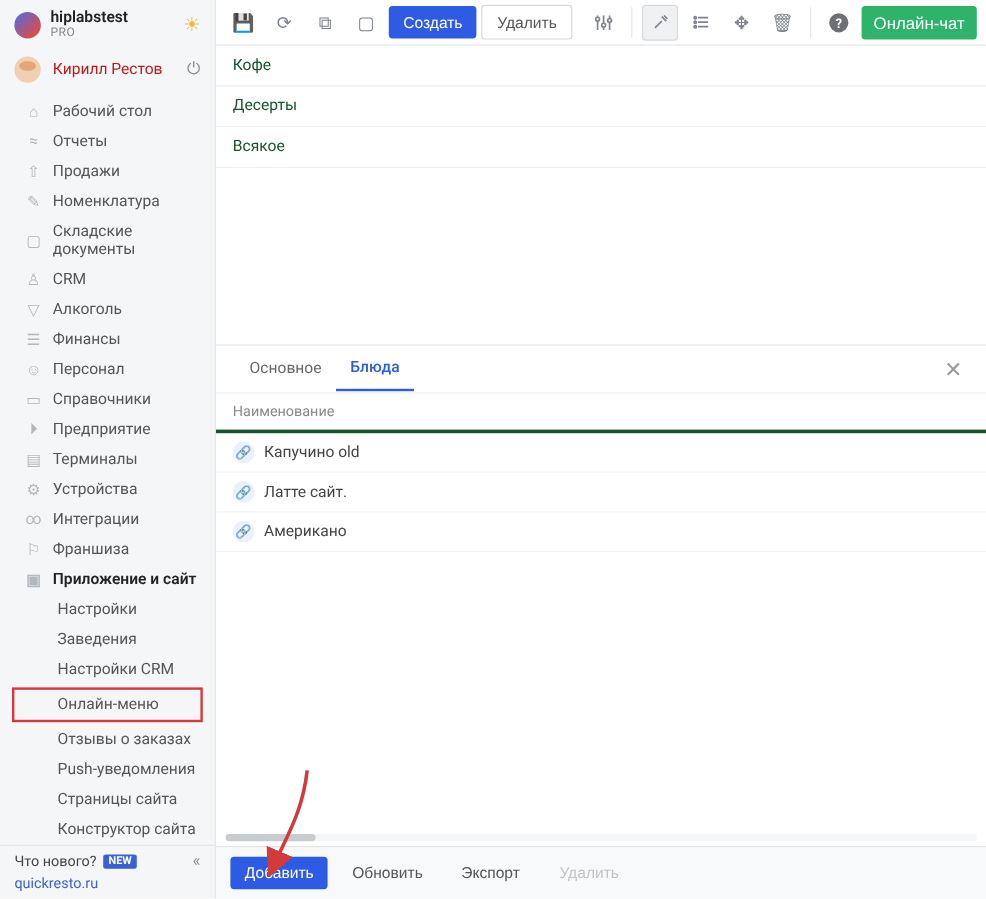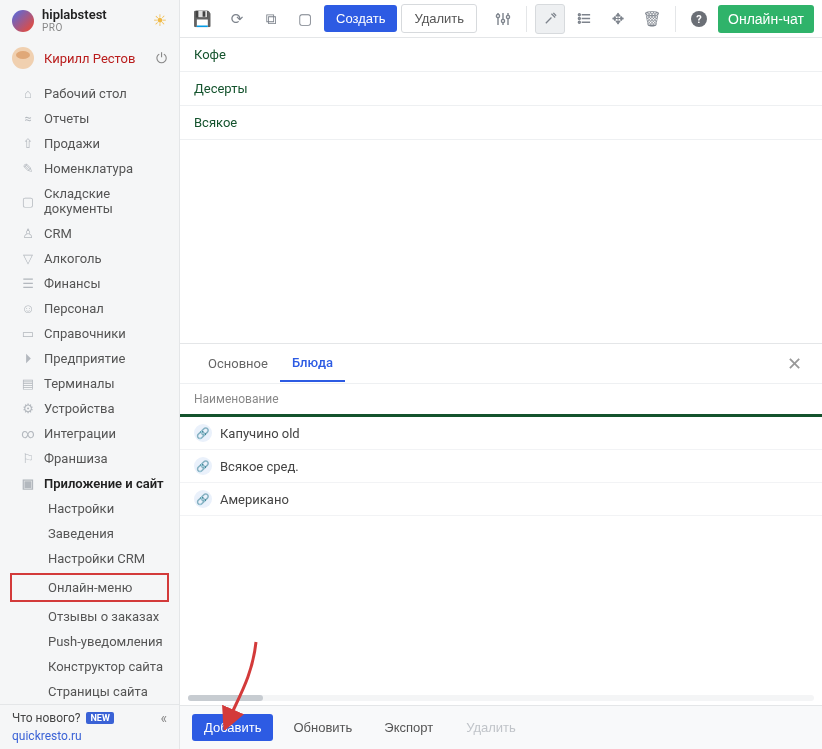--- a/index.html
+++ b/index.html
@@ -125,21 +125,21 @@
 .grid-header .more { margin-left:auto; letter-spacing:2px; color:#888; cursor:pointer;}
 .grid-rows { }
 .grid-row {
   padding:9px 14px; border-bottom:1px solid #eef0f2;
   color:#14532d; font-size:13px;
 }
 
 .detail-panel {
   border-top:1px solid #e4e6e8;
   display:flex; flex-direction:column;
-  height: 406px;
+  height: 462px;
 }
 .tabs {
   display:flex; align-items:center; padding:0 16px; height:40px;
   border-bottom:1px solid #eef0f2;
 }
 .tab { padding:10px 12px; color:#666; font-size:13px; cursor:pointer; }
 .tab.active { color:#2d5be3; border-bottom:2px solid #2d5be3; font-weight:500;}
 .tab-close { margin-left:auto; color:#999; font-size:18px; cursor:pointer; padding:4px;}
 
 .detail-header {
@@ -266,22 +266,22 @@
           <span class="ni-icon">▣</span>
           <span class="ni-label">Приложение и сайт</span>
         </div>
 
       <div class="nav-sub">Настройки</div>
       <div class="nav-sub">Заведения</div>
       <div class="nav-sub">Настройки CRM</div>
       <div class="nav-sub highlight">Онлайн-меню</div>
       <div class="nav-sub">Отзывы о заказах</div>
       <div class="nav-sub">Push-уведомления</div>
+      <div class="nav-sub">Страницы сайта</div>
       <div class="nav-sub">Конструктор сайта</div>
-      <div class="nav-sub">Страницы сайта</div>
 
     </nav>
 
     <div class="sb-footer">
       <div class="wn">
         <span>Что нового?</span>
         <span class="badge-new">NEW</span>
         <span class="collapse-toggle">«</span>
       </div>
       <div class="site">quickresto.ru</div>
@@ -352,21 +352,21 @@
           <div class="tab-close">✕</div>
         </div>
         <div class="detail-header">Наименование</div>
         <div class="detail-body">
           <div class="detail-row">
             <span class="link-icon">🔗</span>
             <span>Капучино old</span>
           </div>
           <div class="detail-row">
             <span class="link-icon">🔗</span>
-            <span>Всякое сред.</span>
+            <span>Латте сайт.</span>
           </div>
           <div class="detail-row">
             <span class="link-icon">🔗</span>
             <span>Американо</span>
           </div>
         </div>
         <div class="scroll-line"></div>
         <div class="bottom-bar">
           <button class="btn-primary">Добавить</button>
           <button class="btn-default" style="border:none;background:transparent;">Обновить</button>

